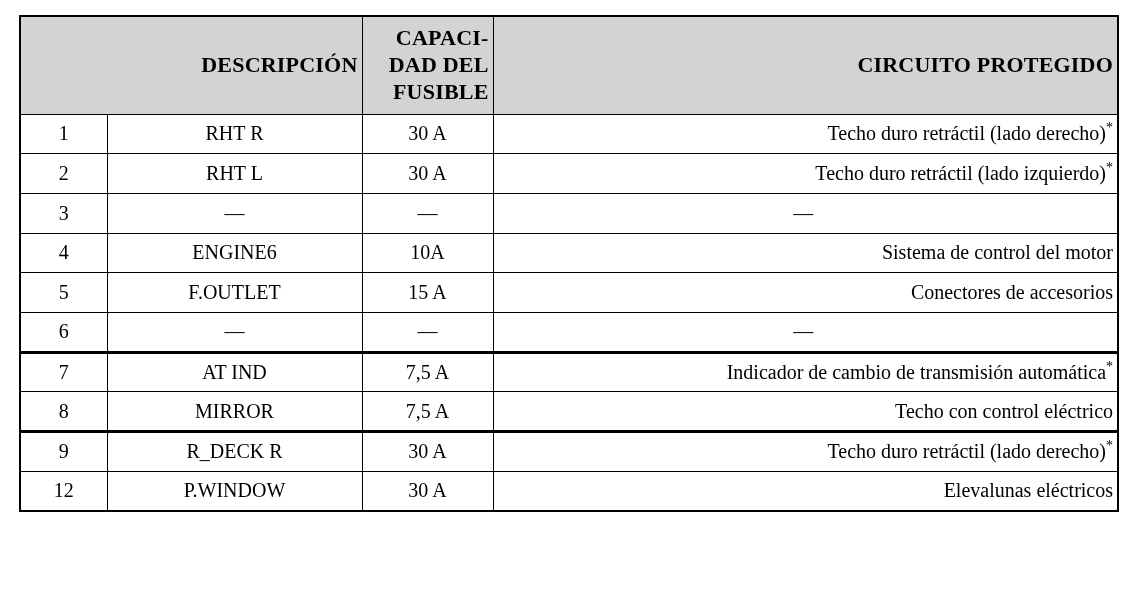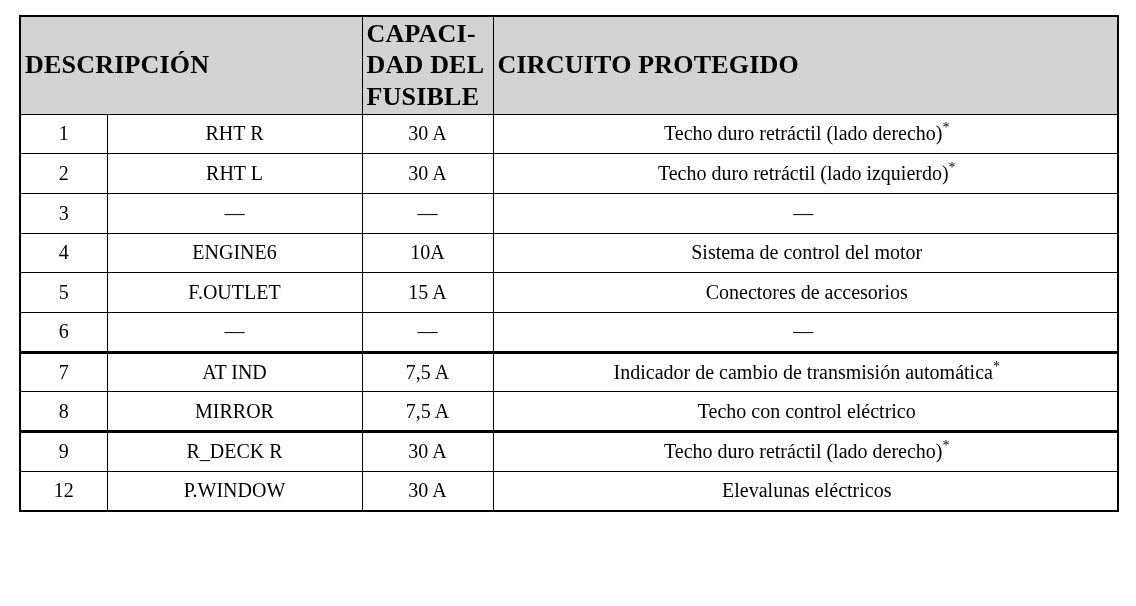--- a/index.html
+++ b/index.html
@@ -29,43 +29,43 @@
   .fuse-table td {
     border: 1.5px solid var(--border-color, #000);
     overflow: hidden;
   }
   thead tr {
     height: 98px;
   }
   thead th {
     background: var(--header-bg, #d3d3d3);
     font-weight: bold;
-    font-size: 26px;
-    text-align: left;
+    font-size: 22px;
+    text-align: right;
     vertical-align: middle;
     padding: 0 4px;
     border-bottom: 2px solid var(--border-color, #000);
     letter-spacing: 0.2px;
   }
   th.col-fuse-header {
     white-space: pre-line;
     line-height: 1.22;
   }
   tbody tr {
     height: 39.7px;
   }
   tbody td {
     font-size: 20px;
     vertical-align: middle;
     text-align: center;
     padding: 0 4px;
     white-space: nowrap;
   }
   td.col-circuit {
-    text-align: center;
+    text-align: right;
     padding-left: 7px;
   }
   td.col-circuit.dash {
     text-align: center;
     padding-left: 0;
   }
   tr.thick-top td {
     border-top: 3px solid var(--border-color, #000);
   }
   sup.ast {

